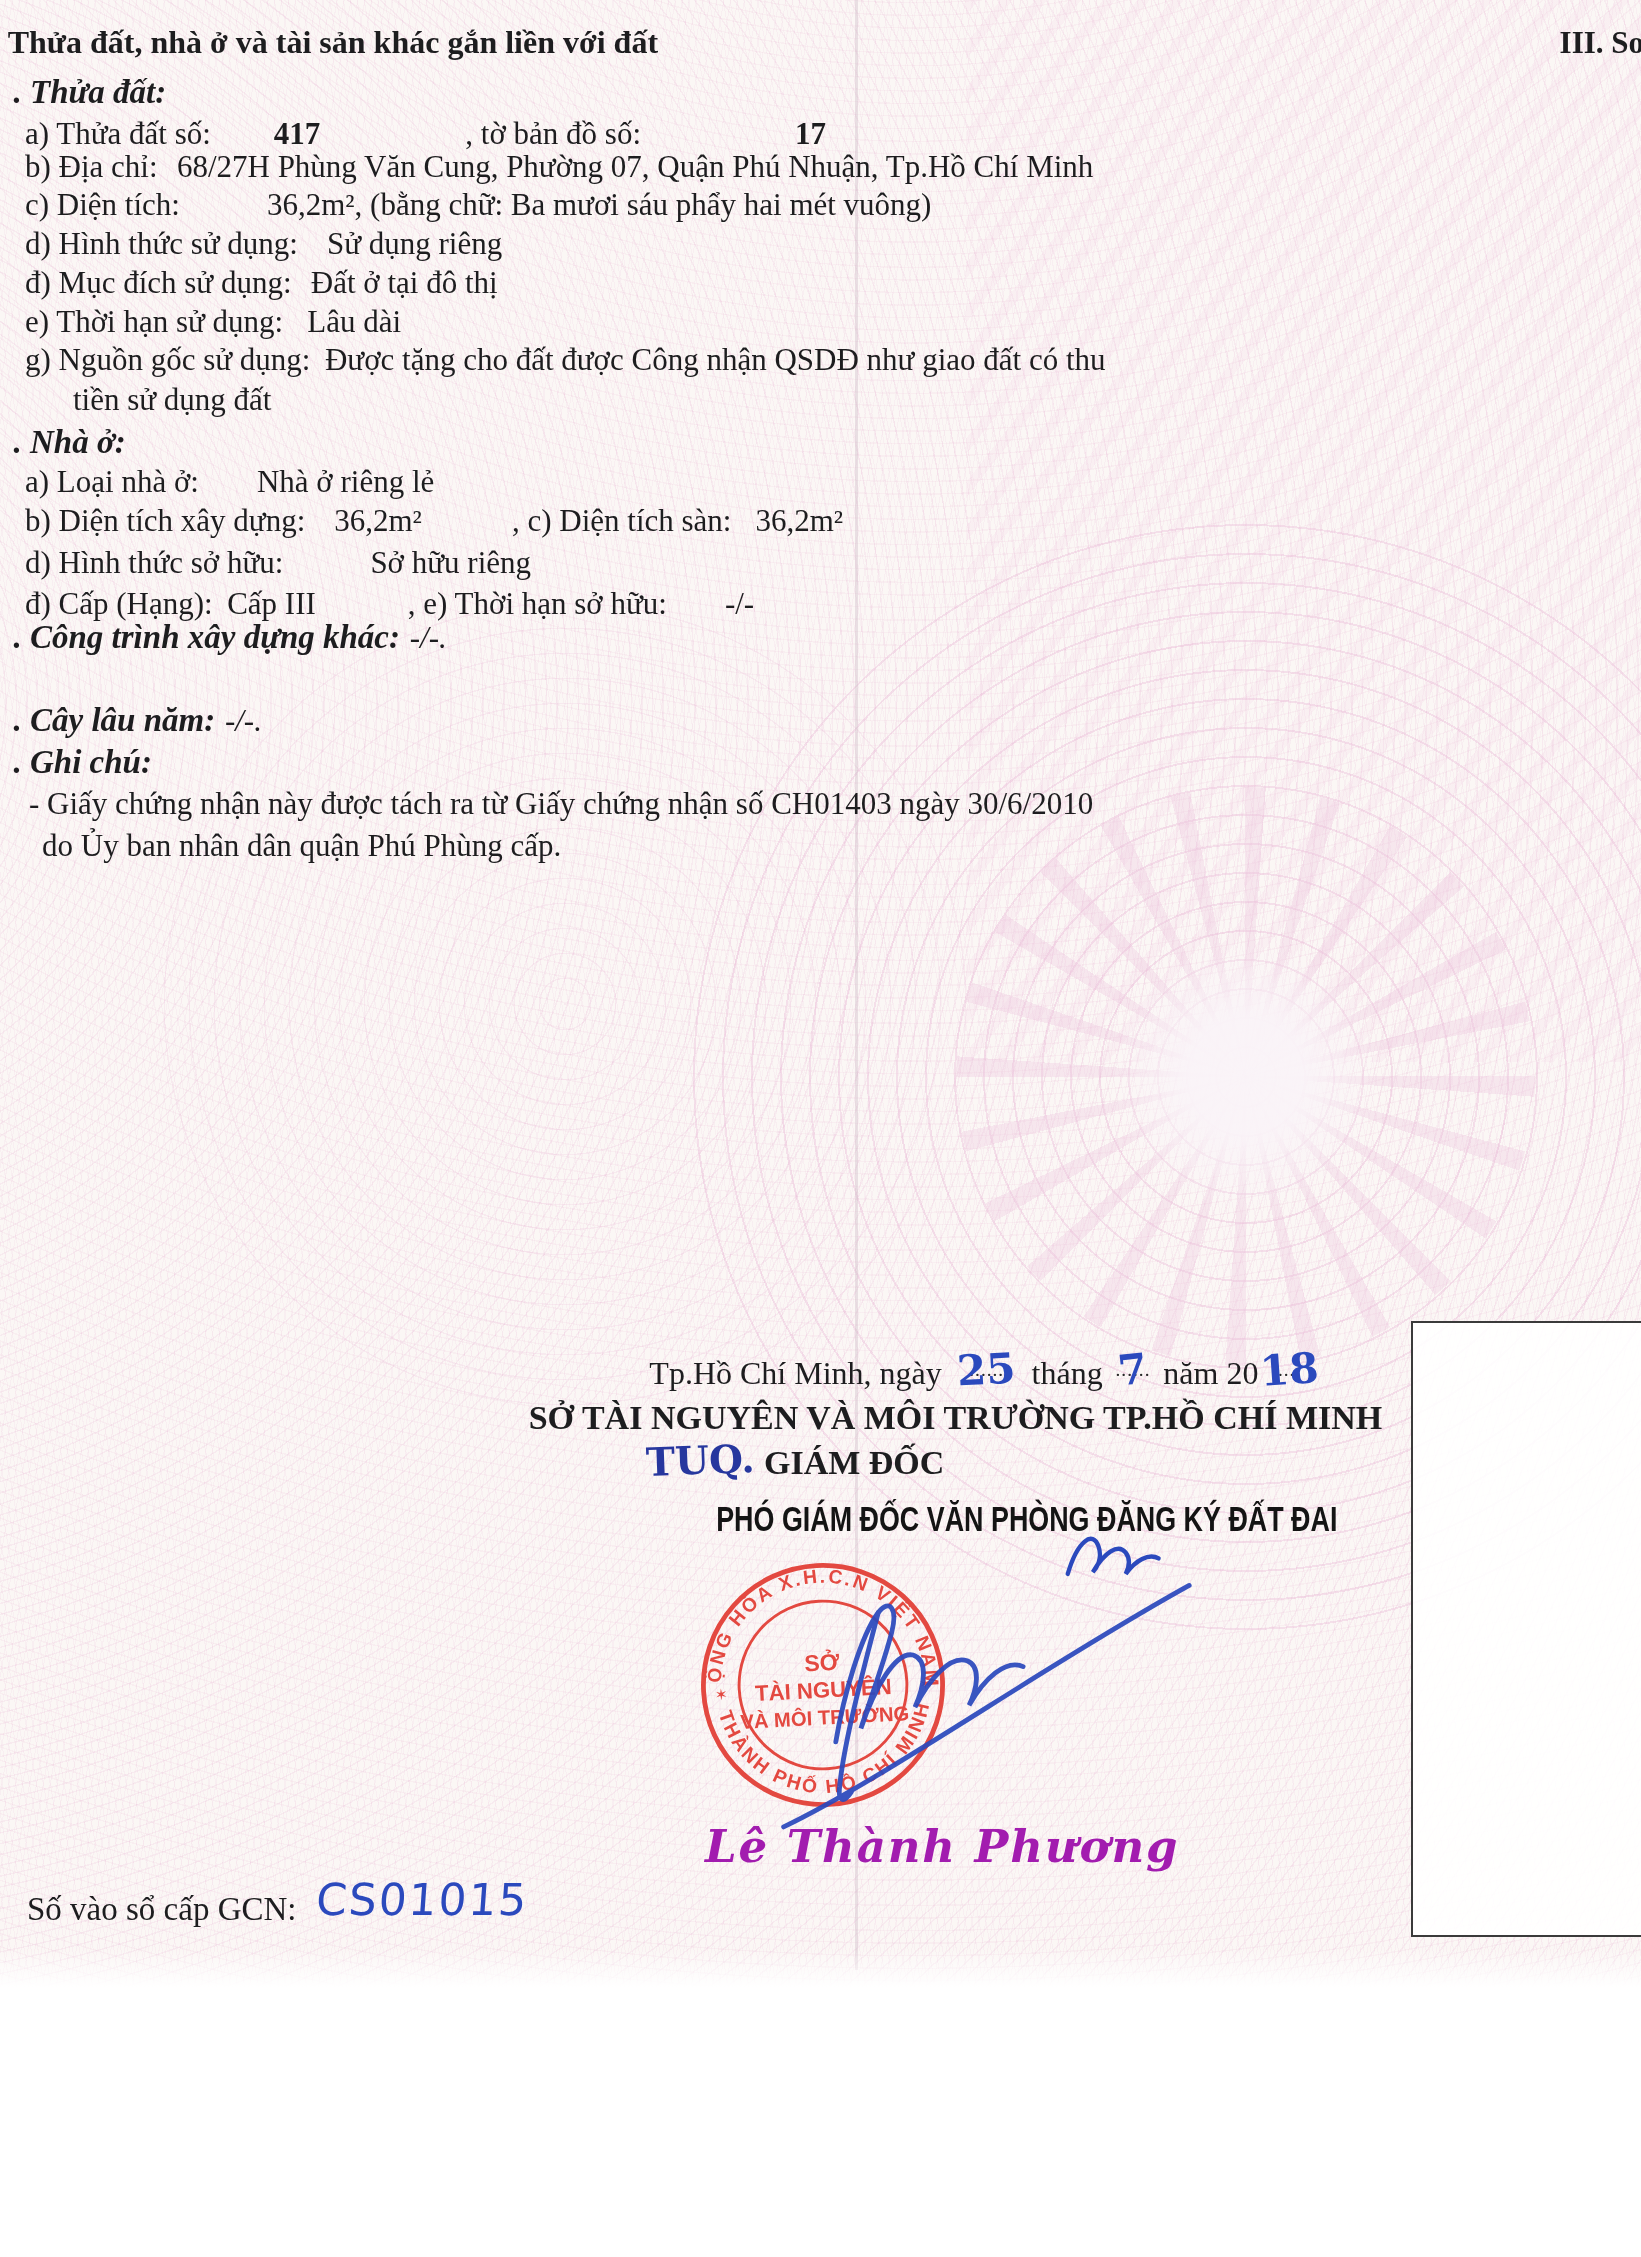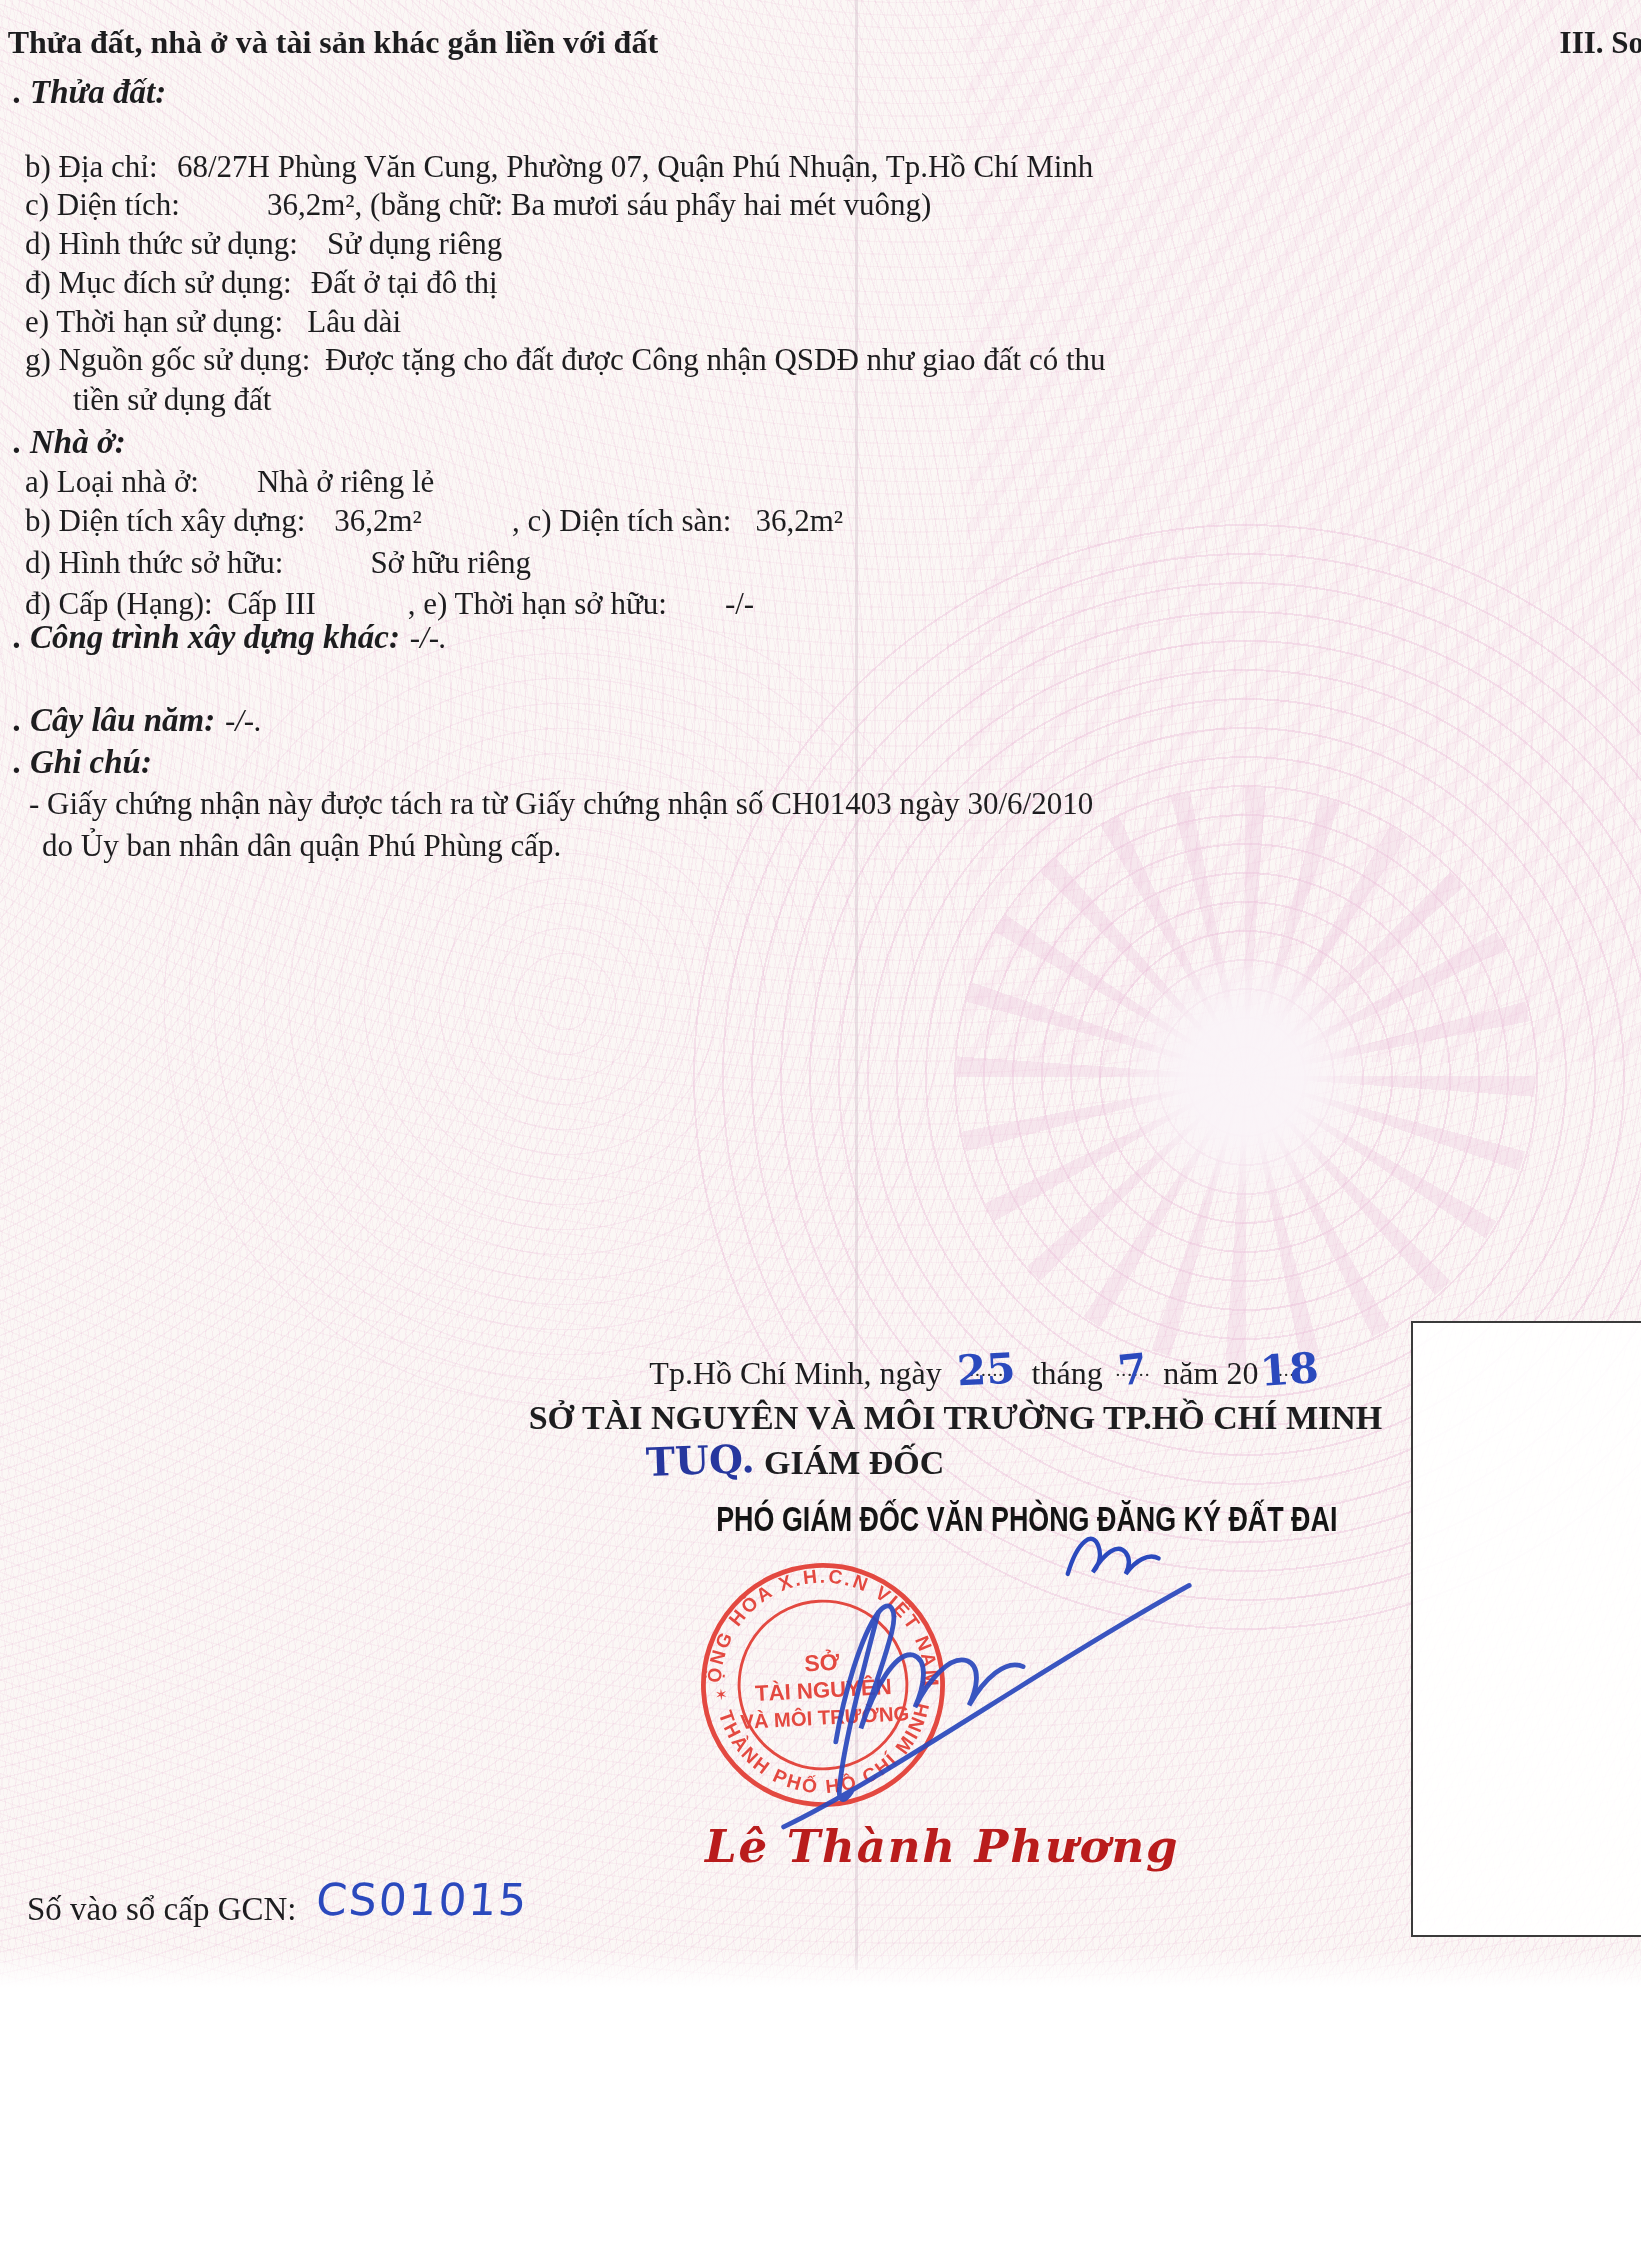--- a/index.html
+++ b/index.html
@@ -51,21 +51,21 @@
   .dots{position:absolute; left:0; right:0; bottom:3.9px; text-align:center;
     font-size:19.3px; letter-spacing:1px; color:#2a2a2a;}
   .hand{position:relative; z-index:2; font-family:"DejaVu Serif", serif; color:#2b49bd;
     font-size:42px; font-weight:bold; display:inline-block;}
   .hand-day{transform:rotate(-3deg);} .hand-month{transform:rotate(-6deg);} .hand-year{transform:rotate(-4deg);}
   .tuq{font-family:"DejaVu Serif", serif; color:#27379e; font-weight:bold; font-size:39px;
     margin-right:9.7px; display:inline-block; transform:rotate(-2deg);}
   .deputy{display:inline-block; font-family:"Liberation Sans", sans-serif; font-weight:bold;
     font-size:32px; transform:scale(0.84,1.1); transform-origin:center; color:#141414;}
   .script-name{font-family:"DejaVu Serif", serif; font-style:italic; font-weight:bold;
-    font-size:45px; color:#b91c1c; letter-spacing:1.9px; transform:rotate(-1deg);}
+    font-size:45px; color:#a21caf; letter-spacing:1.9px; transform:rotate(-1deg);}
   .gcn-value{font-family:"DejaVu Sans", sans-serif; color:#2b49bd; font-size:44px;
     letter-spacing:1.9px; display:inline-block; transform:skewX(-4deg) translateY(-4.8px);}
   .seal-svg{position:absolute; left:688px; top:1550px; z-index:6; opacity:.92; transform:rotate(-3deg);}
   .seal-arc{fill:#e23b32; font-family:"Liberation Sans", sans-serif; font-weight:bold;
     font-size:20px; letter-spacing:2.5px;}
   .seal-center{fill:#e23b32; font-family:"Liberation Sans", sans-serif; font-weight:bold; text-anchor:middle;}
   .seal-star{fill:#e23b32; font-size:16px; text-anchor:middle;}
   .sig-svg{position:absolute; left:743px; top:1543px; z-index:7;}
   .squiggle-svg{position:absolute; left:1060px; top:1514px; z-index:6;}
   .right-box{position:absolute; left:1411px; top:1321px; width:290px; height:612px;
@@ -85,20 +85,23 @@
   <div class="bg emblem-core"></div>
   <div class="bg fold-line"></div>
   <div class="bg bg-bottom-white"></div>
   <div class="bg bg-bottom-strip"></div>
 
   <div class="line b" style="left:7.7px; top:23px; font-size:32px">Thửa đất, nhà ở và tài sản khác gắn liền với đất</div>
   <div class="line b" style="right:-9.7px; top:23px; font-size:31px">III. Sơ đ</div>
 
   <div class="line heading" style="left:13.5px; top:73px">. Thửa đất:</div>
 
+  <div class="line" style="left:25px; top:114px">
+    <span>a) Thửa đất số:</span><span class="b g65">417</span><span class="g150">, tờ bản đồ số:</span><span class="b g160">17</span>
+  </div>
 
   <div class="line" style="left:25px; top:147px">
     <span>b) Địa chỉ:</span><span class="g20">68/27H Phùng Văn Cung, Phường 07, Quận Phú Nhuận, Tp.Hồ Chí Minh</span>
   </div>
 
   <div class="line" style="left:25px; top:185px">
     <span>c) Diện tích:</span><span class="g90">36,2m²,</span><span class="g8">(bằng chữ: Ba mươi sáu phẩy hai mét vuông)</span>
   </div>
 
   <div class="line" style="left:25px; top:224px">

